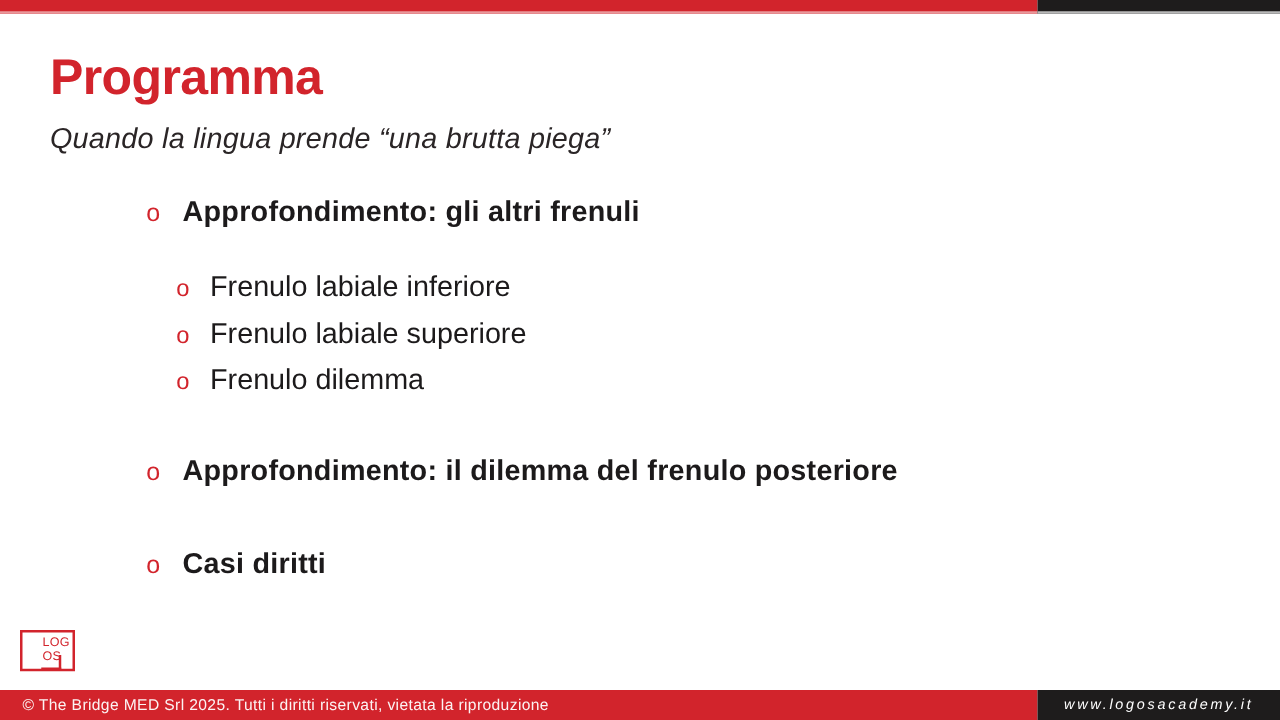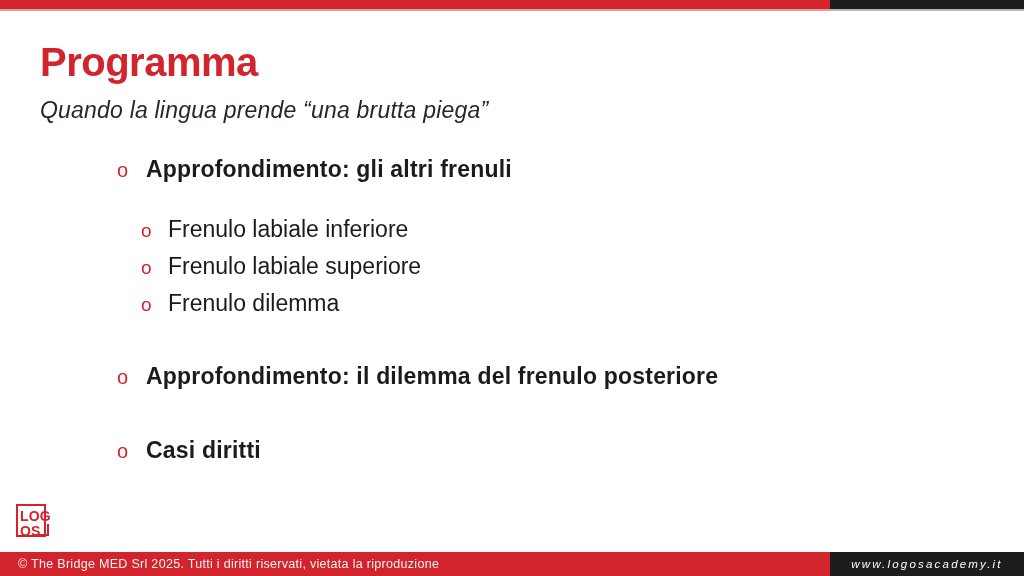--- a/index.html
+++ b/index.html
@@ -91,24 +91,24 @@
     position: absolute;
     left: 16px; top: 504px;
     width: 40px; height: 38px;
   }
   .logo .box {
     position: absolute;
     left: 0; top: 0;
     width: 24px; height: 26px;
     border: 2px solid #d2242c;
     color: #d2242c;
-    font-size: 14px;
-    font-weight: 700;
+    font-size: 10px;
+    font-weight: 400;
     line-height: 1.1;
-    padding: 3px 0 0 2px;
+    padding: 3px 0 0 16px;
     letter-spacing: 0.2px;
   }
   .logo .hook {
     position: absolute;
     left: 17px; top: 20px;
     width: 14px; height: 10px;
     border-right: 2.5px solid #d2242c;
     border-bottom: 2.5px solid #d2242c;
   }
 

